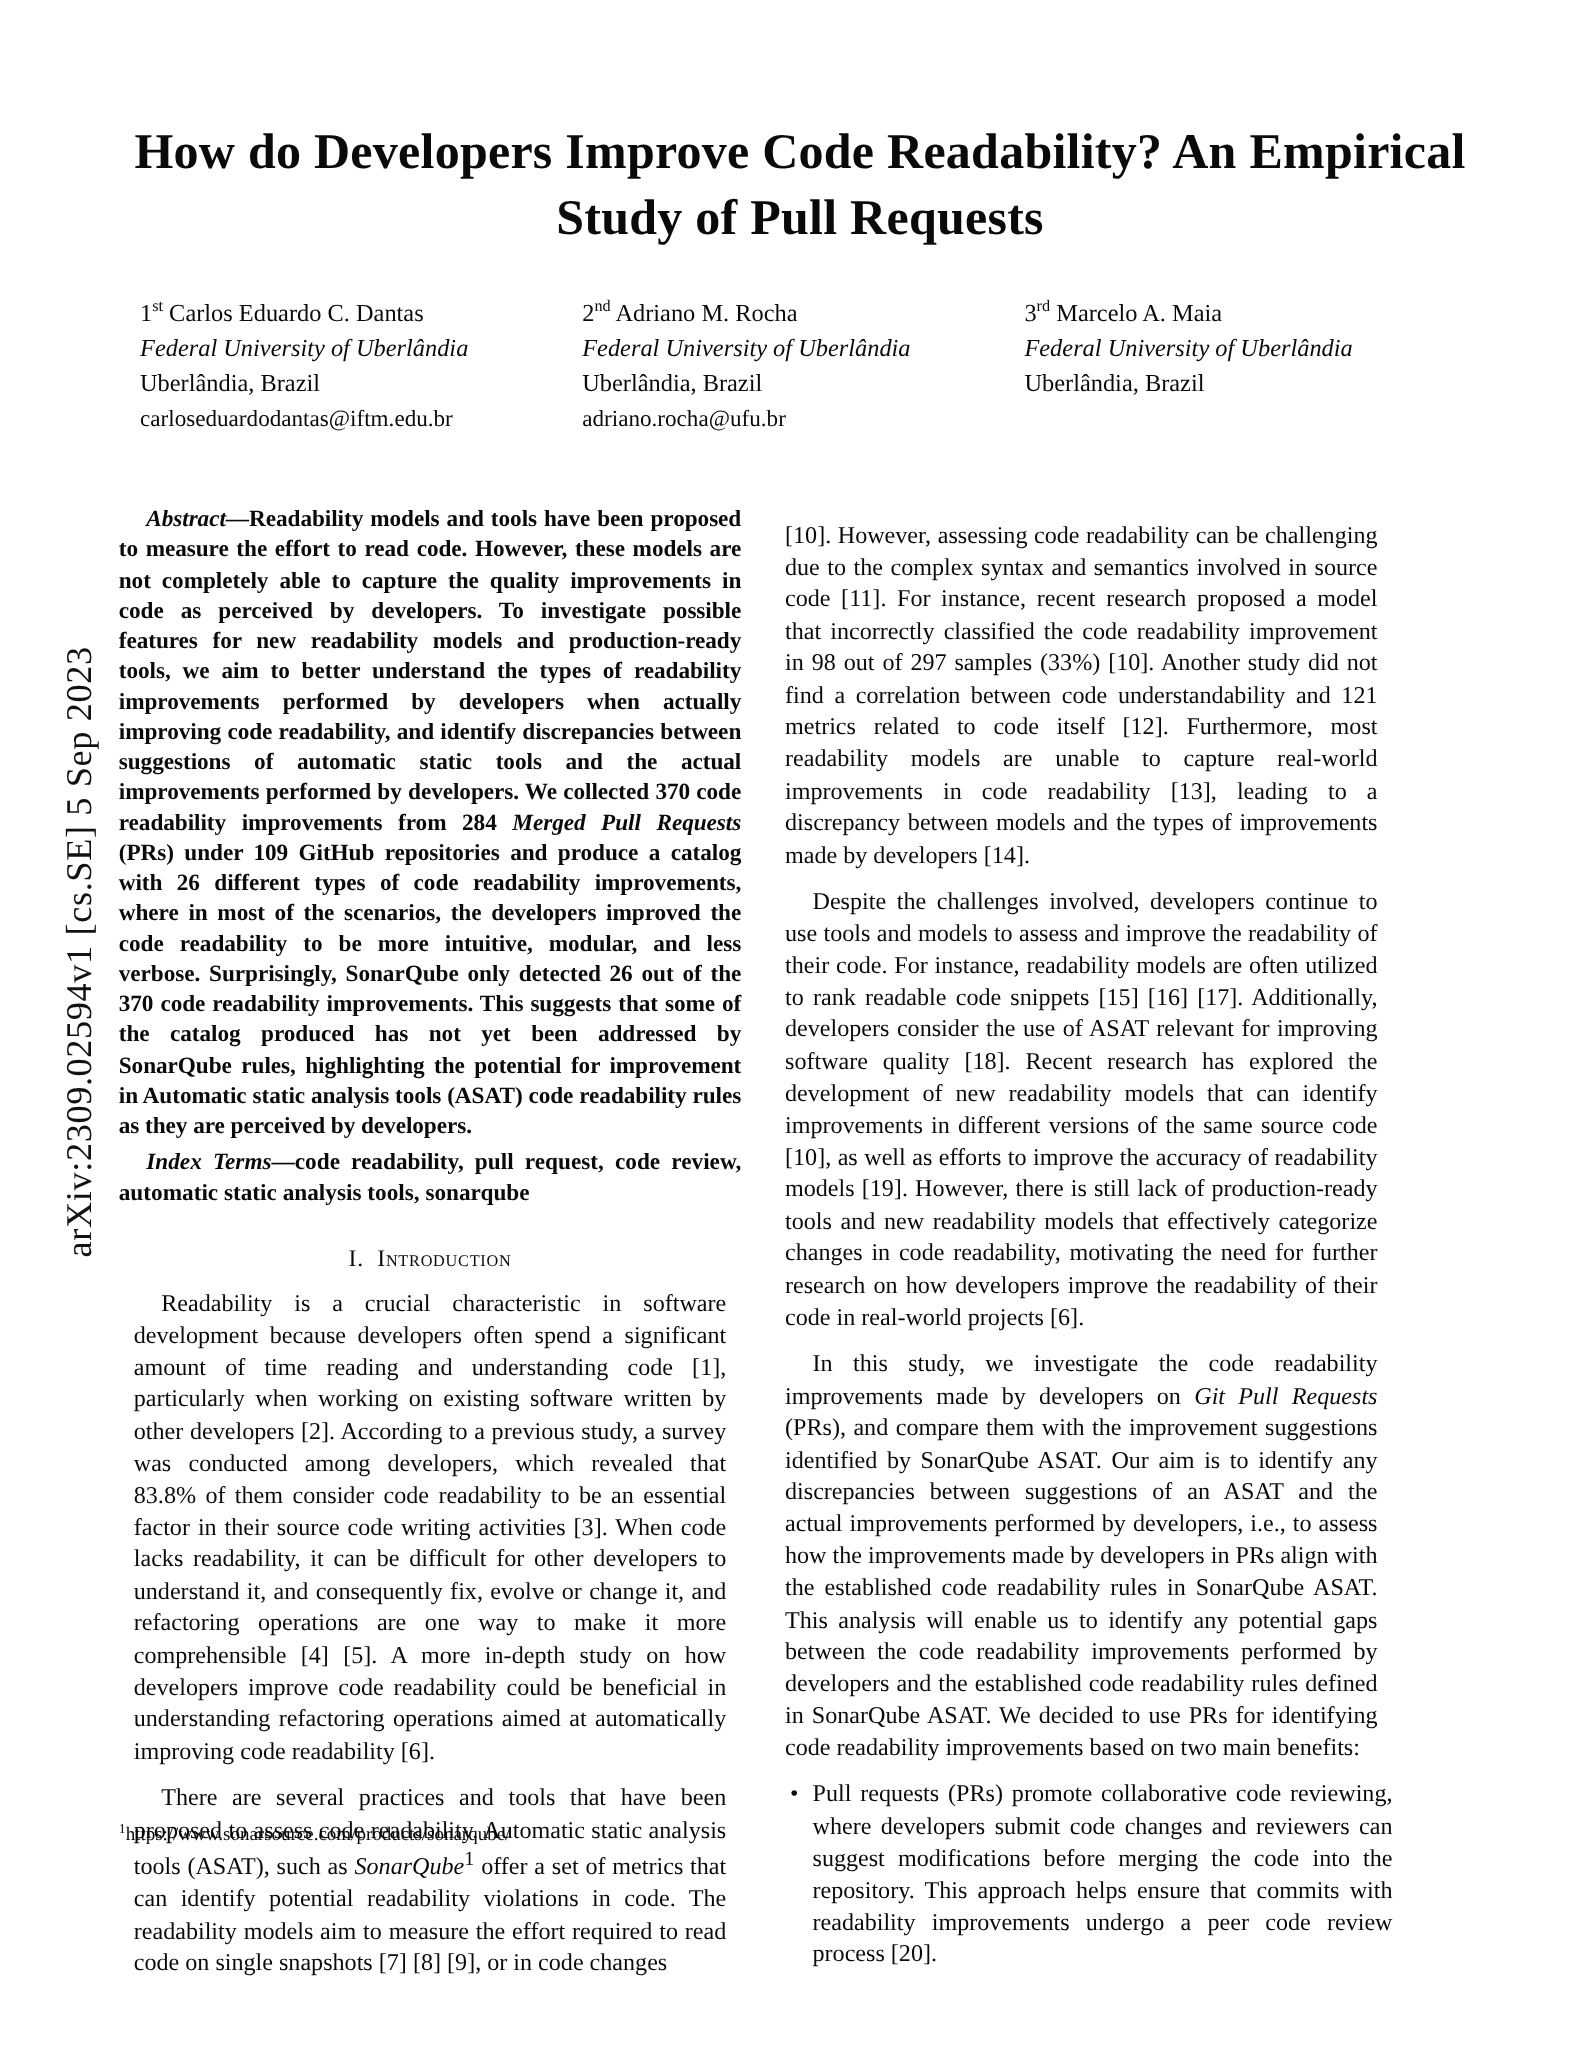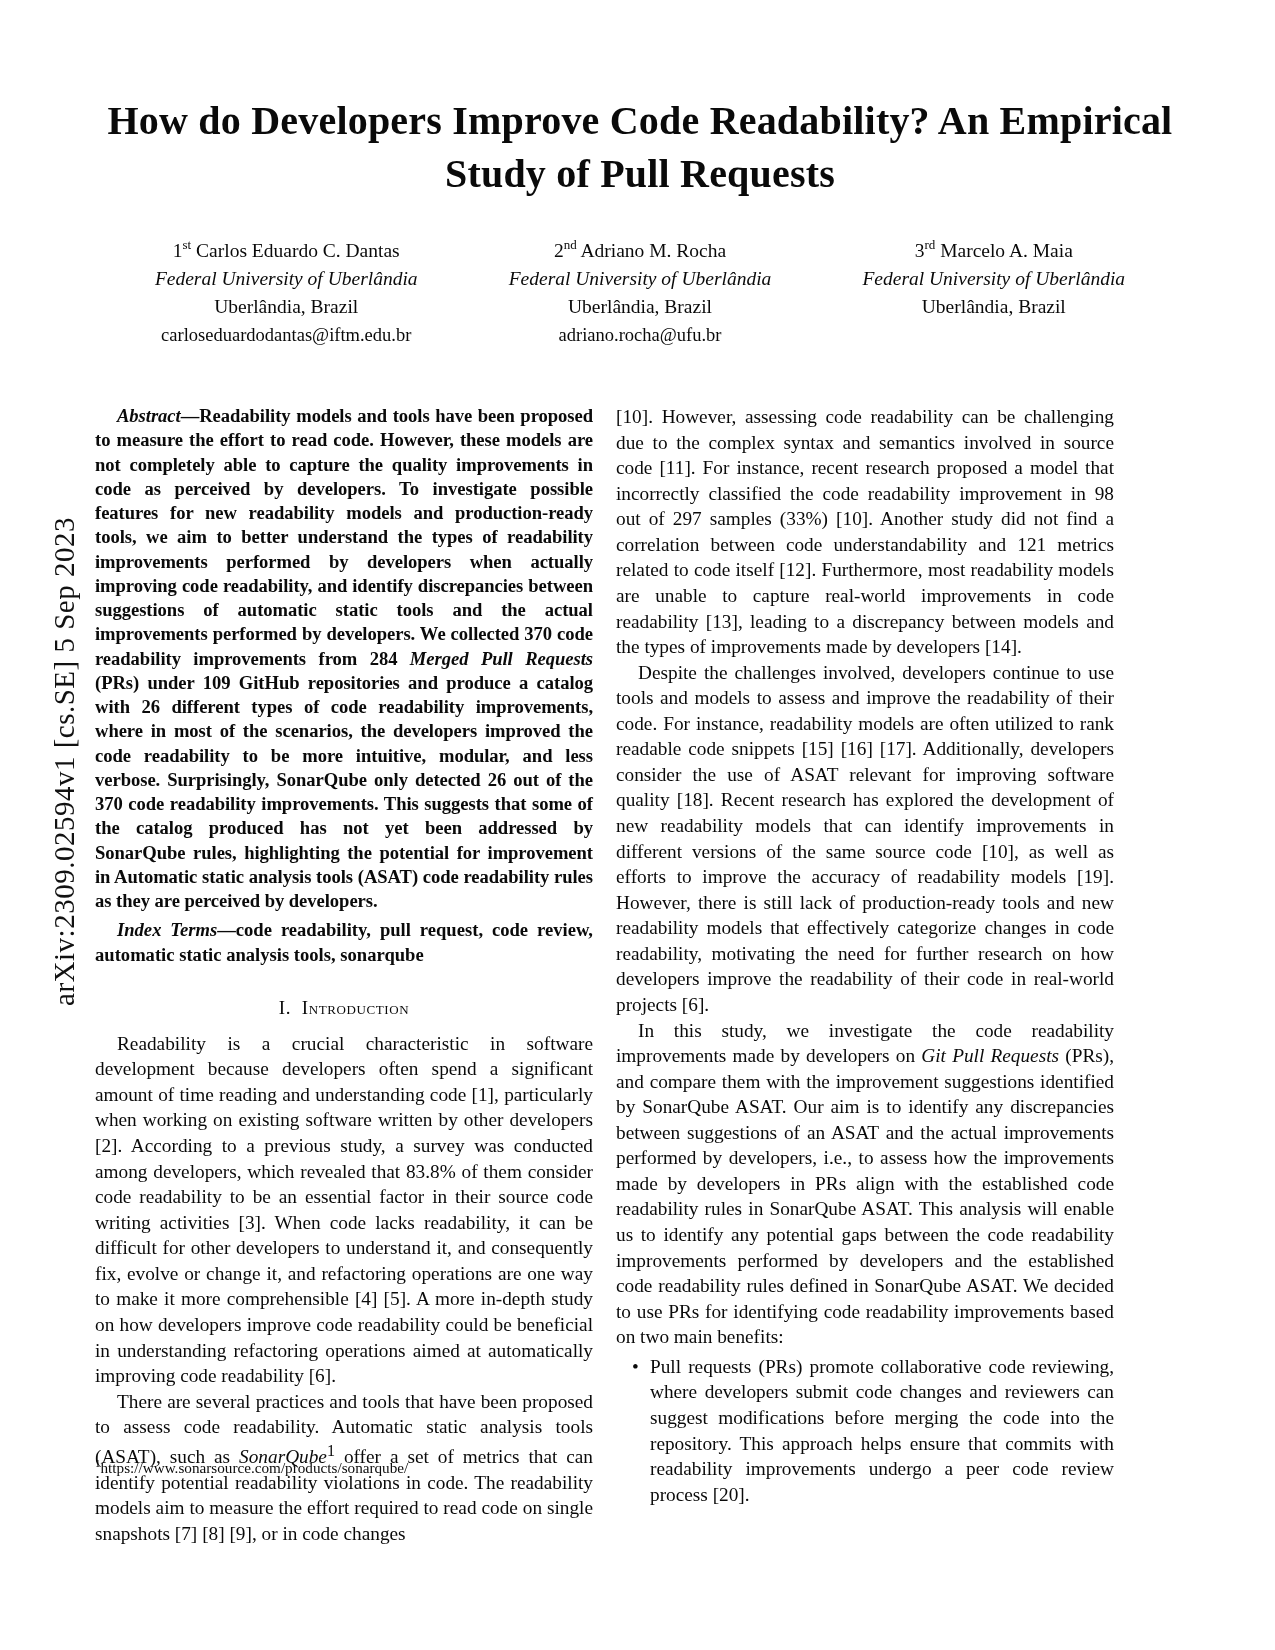--- a/index.html
+++ b/index.html
@@ -55,21 +55,21 @@
   .authors {
     position: absolute;
     left: 112px;
     top: 236px;
     width: 1056px;
     display: flex;
     justify-content: space-between;
   }
   .author {
     width: 33%;
-    text-align: center;
+    text-align: left;
     font-size: 19.5px;
     line-height: 1.46;
   }
   .author .name { white-space: nowrap; }
   .author .name sup {
     font-size: 13px;
     vertical-align: super;
   }
   .author .affil {
     font-style: italic;
@@ -89,21 +89,21 @@
   }
   .col {
     position: absolute;
     top: 0;
     width: 498px;
   }
   .col-left  { left: 0; }
   .col-right { left: 521px; }
 
   p.para {
-    margin: 0;
+    margin: 12px;
     font-size: 19.3px;
     line-height: 1.325;
     text-align: justify;
     text-indent: 22px;
     hyphens: manual;
   }
   p.para.noindent { text-indent: 0; }
 
   .abstract-p {
     font-weight: bold;

